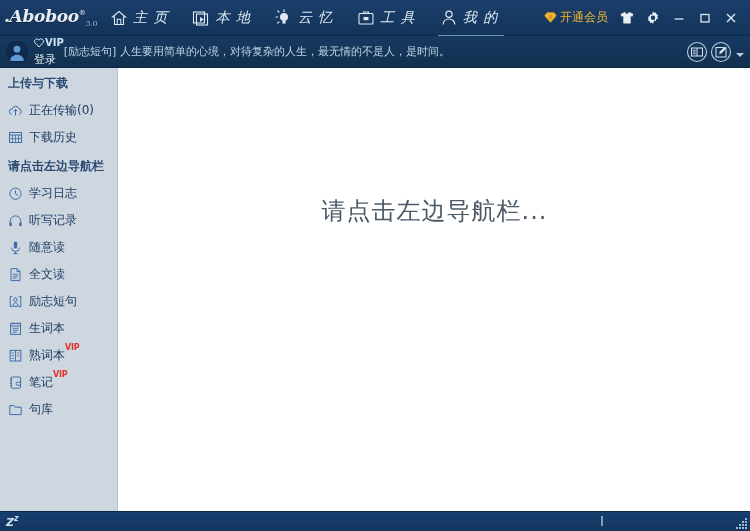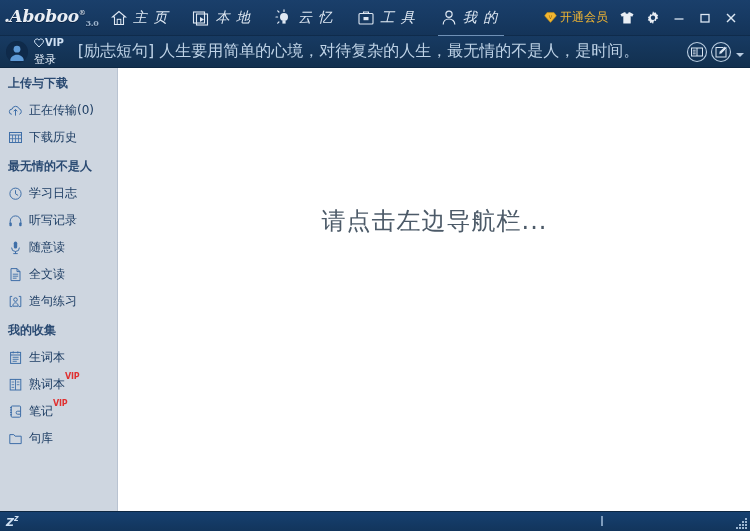--- a/index.html
+++ b/index.html
@@ -23,21 +23,21 @@
     width:92px;height:36px;display:flex;align-items:center;
     padding-left:4px;box-sizing:border-box;
   }
   .logo-text{
     font-family:"DejaVu Serif","Liberation Serif",serif;
     font-style:italic;font-weight:bold;font-size:17px;color:#e9eef5;
     letter-spacing:-0.3px;position:relative;white-space:nowrap;
     text-shadow:0 1px 0 #0c2444;
   }
   .logo-reg{font-size:7px;vertical-align:super;font-style:normal;font-weight:normal;}
-  .logo-ver{font-size:8px;font-style:normal;font-weight:bold;color:#9fb6cf;vertical-align:sub;}
+  .logo-ver{font-size:8px;font-style:normal;font-weight:normal;color:#9fb6cf;vertical-align:sub;}
 
   .nav{display:flex;align-items:center;height:36px;margin-left:6px;}
   .nav-item{
     display:flex;align-items:center;height:36px;padding:4px 12px;
     color:#dfe8f3;font-size:14px;cursor:pointer;position:relative;
     white-space:nowrap;
     font-style:italic;
   }
   .nav-item .nav-label{margin-left:5px;letter-spacing:1px;}
   .nav-item.active .nav-underline{
@@ -72,21 +72,21 @@
   }
   .avatar{
     width:22px;height:22px;border-radius:50%;background:#0f2a4a;
     margin-left:6px;flex:0 0 22px;display:flex;align-items:center;justify-content:center;
     overflow:hidden;
   }
   .user-block{margin-left:6px;line-height:1;display:flex;flex-direction:column;justify-content:center;height:30px;}
   .vip-line{display:flex;align-items:center;gap:1px;color:#cfe0f2;font-size:10px;font-weight:bold;}
   .login-line{color:#e3edf8;font-size:11px;margin-top:6px;}
   .quote{
-    margin-left:14px;color:#bed2e6;font-size:16px;white-space:nowrap;
+    color:#bed2e6;font-size:11px;white-space:nowrap;
     overflow:hidden;text-overflow:ellipsis;flex:1;
   }
   .subbar-right{margin-left:auto;display:flex;align-items:center;padding-right:6px;gap:2px;}
   .circ-icon{width:22px;height:22px;cursor:pointer;}
   .caret-dn{
     width:0;height:0;border-left:4px solid transparent;border-right:4px solid transparent;
     border-top:4px solid #b9cce0;margin-left:2px;margin-top:6px;cursor:pointer;
   }
 
   
@@ -110,21 +110,21 @@
     cursor:pointer;position:relative;white-space:nowrap;
   }
   .sb-ico{width:15px;height:15px;flex:0 0 15px;display:block;}
   .sb-label{color:#1d3d63;font-size:12px;margin-left:6px;}
   .vip-sup{
     color:#e03030;font-size:8px;font-weight:bold;vertical-align:super;
     position:relative;top:-4px;left:0px;letter-spacing:-0.2px;
   }
 
   .content{
-    position:absolute;left:119px;top:10px;right:0;height:330px;background:#ffffff;
+    position:absolute;left:119px;top:0;right:0;height:330px;background:#ffffff;
     display:flex;align-items:center;justify-content:center;
   }
   .content-hint{
     color:#4c5a68;font-size:24px;letter-spacing:1px;
     transform:translateY(-22px);
   }
 
   
   .statusbar{
     position:absolute;left:0;bottom:0;width:750px;height:20px;
@@ -319,21 +319,21 @@
           <rect x="1.5" y="2.5" width="12" height="10" fill="none" stroke="#3f6fa8" stroke-width="1"></rect>
           <line x1="1.5" y1="5" x2="13.5" y2="5" stroke="#3f6fa8" stroke-width="1"></line>
           <line x1="4.5" y1="5" x2="4.5" y2="12.5" stroke="#3f6fa8" stroke-width="0.8"></line>
           <line x1="7.5" y1="5" x2="7.5" y2="12.5" stroke="#3f6fa8" stroke-width="0.8"></line>
           <line x1="10.5" y1="5" x2="10.5" y2="12.5" stroke="#3f6fa8" stroke-width="0.8"></line>
           <line x1="1.5" y1="8.7" x2="13.5" y2="8.7" stroke="#3f6fa8" stroke-width="0.8"></line>
         </svg>
         <span class="sb-label">下载历史</span>
       </div>
 
-      <div class="sb-group-title">最无情的不是人</div>
+      <div class="sb-group-title">请点击左边导航栏</div>
 
       <div class="sb-item">
         <svg class="sb-ico" viewBox="0 0 15 15">
           <circle cx="7.5" cy="7.7" r="5.6" fill="none" stroke="#3f6fa8" stroke-width="1"></circle>
           <path d="M7.5 4.2v3.6l2.6 1.6" fill="none" stroke="#3f6fa8" stroke-width="1"></path>
         </svg>
         <span class="sb-label">学习日志</span>
       </div>
 
       <div class="sb-item">
@@ -366,24 +366,23 @@
         <span class="sb-label">全文读</span>
       </div>
 
       <div class="sb-item">
         <svg class="sb-ico" viewBox="0 0 15 15">
           <path d="M2.2 2.4h2M2.2 2.4v10.2M2.2 12.6h2" fill="none" stroke="#3f6fa8" stroke-width="1"></path>
           <path d="M12.8 2.4h-2M12.8 2.4v10.2M12.8 12.6h-2" fill="none" stroke="#3f6fa8" stroke-width="1"></path>
           <circle cx="7.5" cy="5.6" r="1.8" fill="none" stroke="#3f6fa8" stroke-width="1"></circle>
           <path d="M4.8 12.2c0-2 1.2-3.4 2.7-3.4s2.7 1.4 2.7 3.4z" fill="none" stroke="#3f6fa8" stroke-width="1"></path>
         </svg>
-        <span class="sb-label">造句练习</span>
-      </div>
-
-      <div class="sb-group-title">我的收集</div>
+        <span class="sb-label">励志短句</span>
+      </div>
+
 
       <div class="sb-item">
         <svg class="sb-ico" viewBox="0 0 15 15">
           <rect x="2.6" y="2.4" width="10" height="11" fill="none" stroke="#3f6fa8" stroke-width="1"></rect>
           <line x1="2.6" y1="5" x2="12.6" y2="5" stroke="#3f6fa8" stroke-width="1"></line>
           <line x1="4.6" y1="7.3" x2="10.6" y2="7.3" stroke="#3f6fa8" stroke-width="0.9"></line>
           <line x1="4.6" y1="9.3" x2="10.6" y2="9.3" stroke="#3f6fa8" stroke-width="0.9"></line>
           <line x1="4.6" y1="11.3" x2="8.8" y2="11.3" stroke="#3f6fa8" stroke-width="0.9"></line>
           <line x1="5.2" y1="1.4" x2="5.2" y2="3.4" stroke="#3f6fa8" stroke-width="1"></line>
           <line x1="9.8" y1="1.4" x2="9.8" y2="3.4" stroke="#3f6fa8" stroke-width="1"></line>

